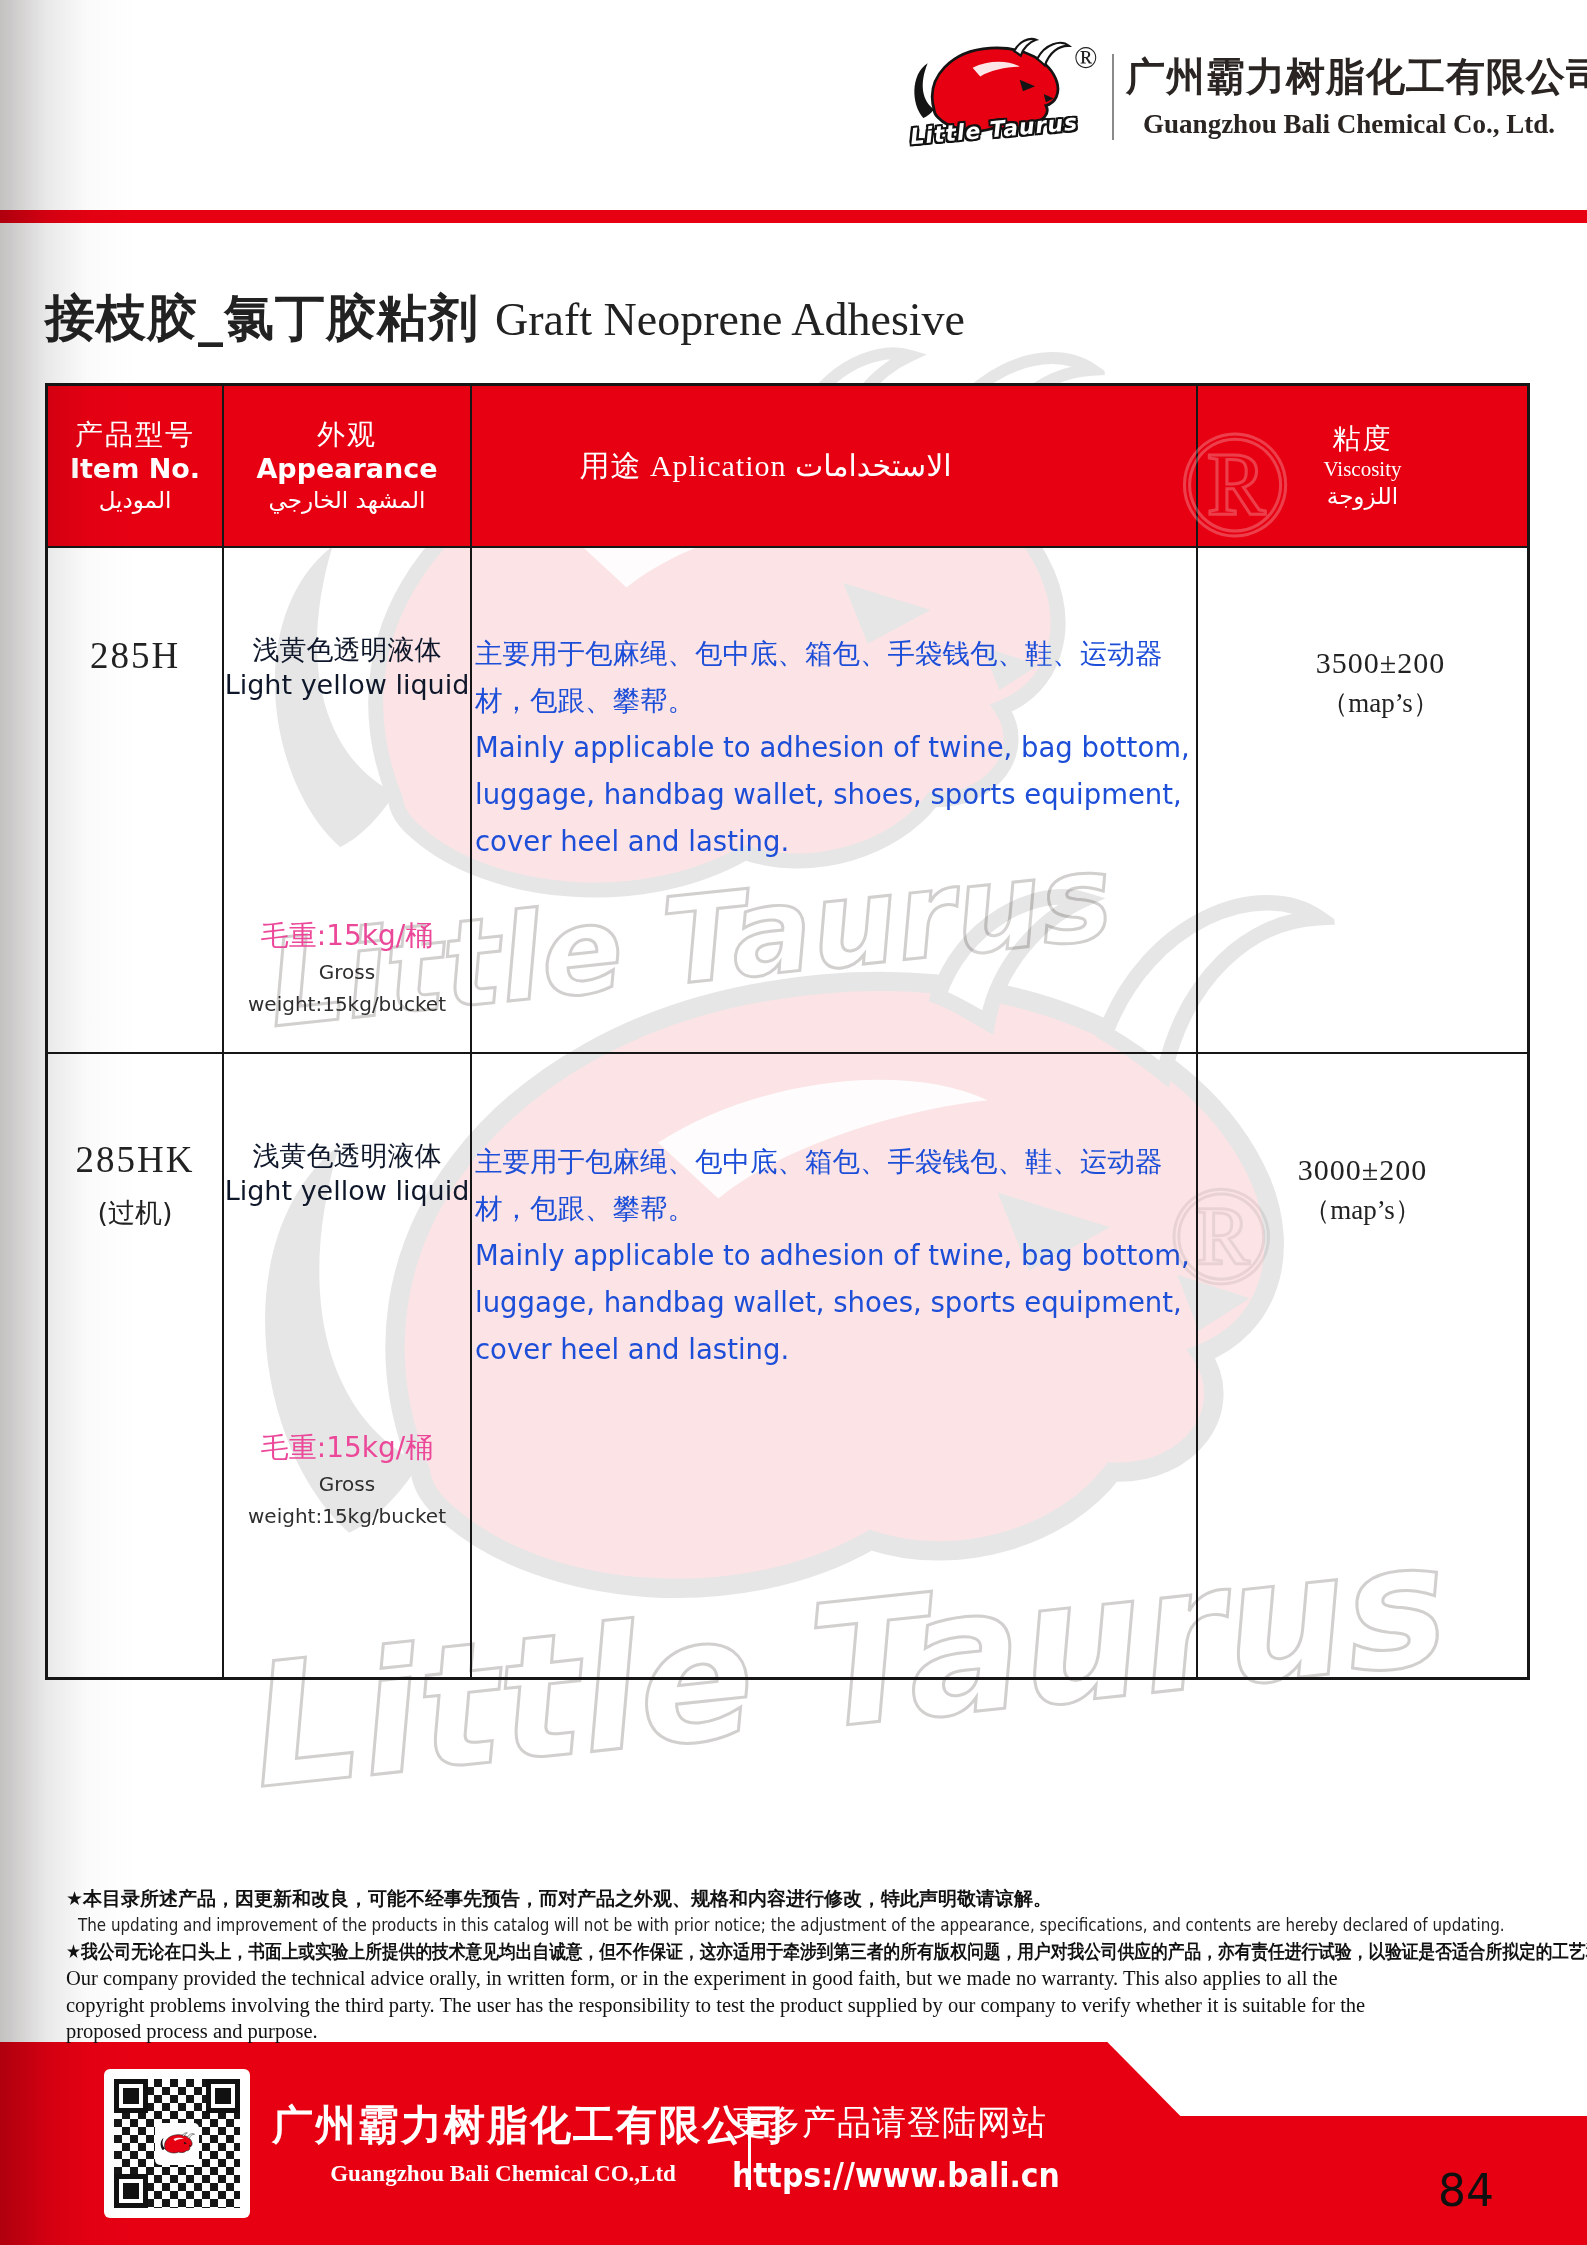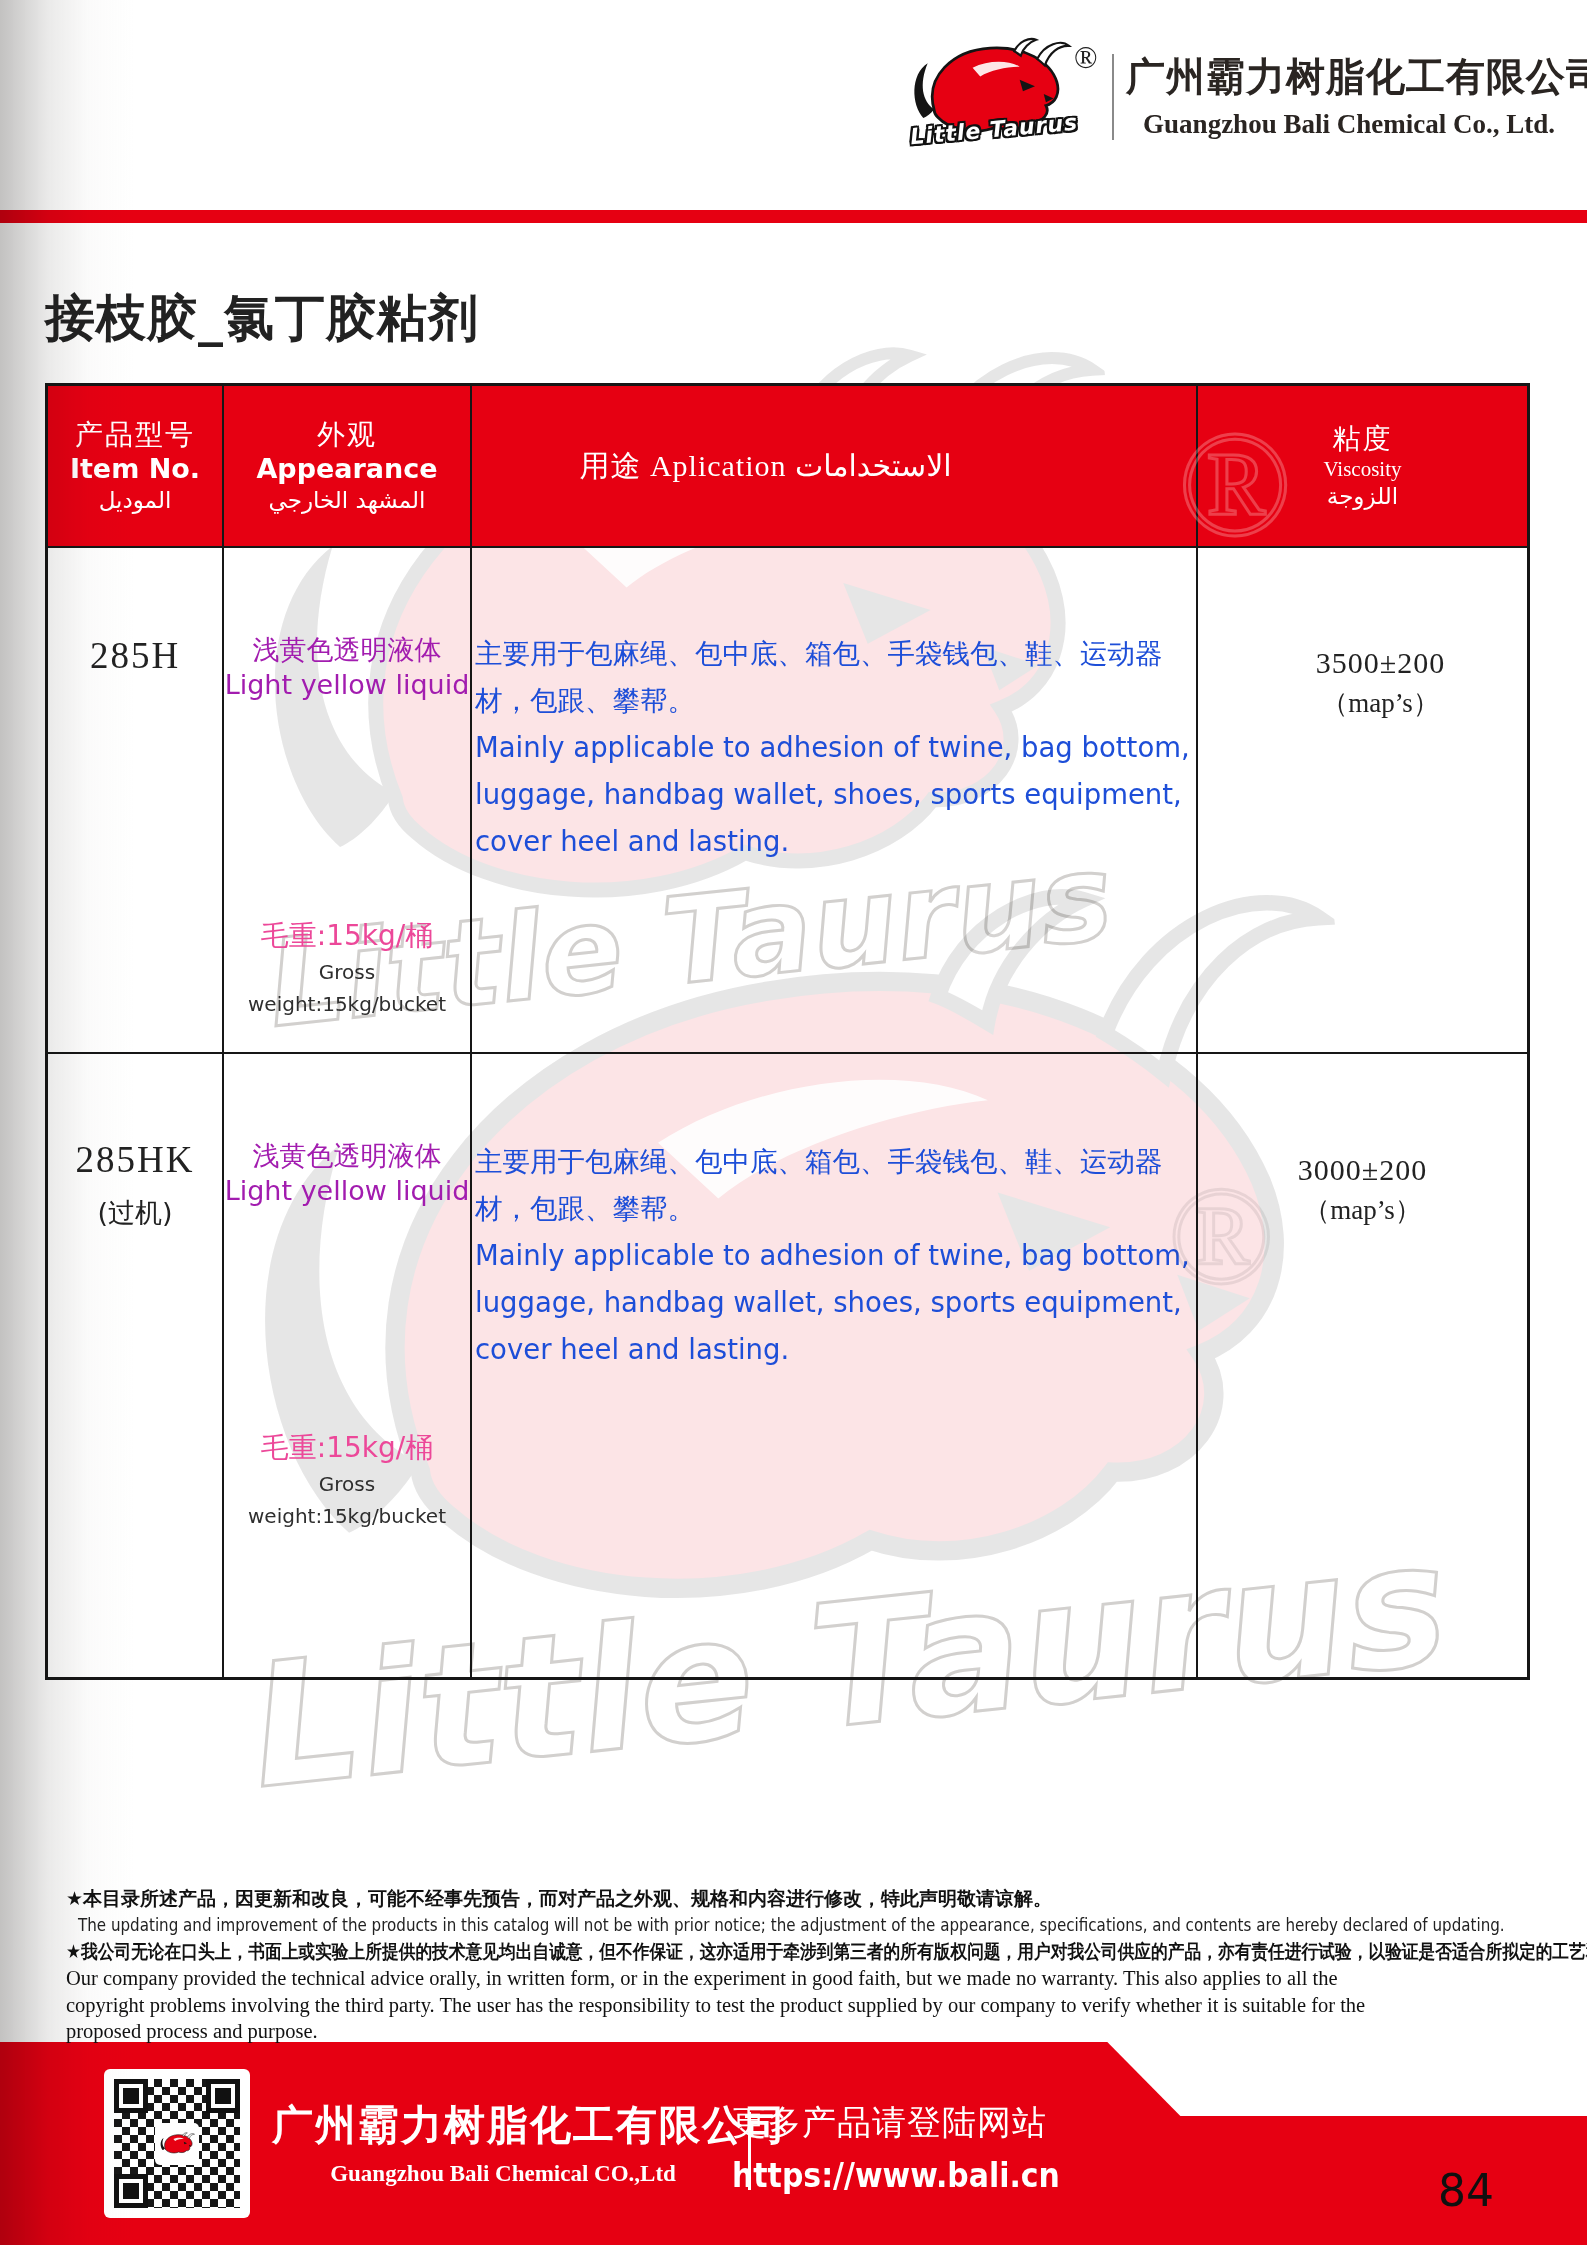--- a/index.html
+++ b/index.html
@@ -56,21 +56,21 @@
   .hc1{left:0;width:174px;} .hc2{left:176px;width:246px;} .hc3{left:424px;width:587px;} .hc4{left:1150px;width:329px;}
   .hcn{font-size:28px;letter-spacing:2px;}
   .hen{font-size:27px;font-weight:bold;}
   .har{font-size:23px;}
   .hc4 .hen{font-family:"Liberation Serif",serif;font-weight:normal;font-size:21px;}
   .hline3{font-size:30px;font-family:"Liberation Serif",serif;letter-spacing:1px;}
 
   .cell{position:absolute;display:flex;flex-direction:column;align-items:center;text-align:center;}
   .item-no{font-family:"Liberation Serif",serif;font-size:37px;letter-spacing:2px;color:#222;}
   .item-note{font-size:27px;color:#222;margin-top:14px;}
-  .appear{font-size:27px;color:#a21caf;line-height:35px;}
+  .appear{font-size:27px;color:#0f172a;line-height:35px;}
   .appcell{align-items:flex-start;text-align:left;}
   .appline{font-size:27.5px;color:#1d4ed8;line-height:47px;white-space:nowrap;}
   .gross-cn{font-size:28px;color:#ec4899;line-height:40px;}
   .gross-en{font-size:20px;color:#2e2e2e;line-height:32px;}
   .visc-val{font-family:"Liberation Serif",serif;font-size:30px;color:#222;line-height:44px;letter-spacing:1px;}
   .visc-unit{font-family:"Liberation Serif",serif;font-size:27px;color:#222;}
 
   
   .r1-item{left:0;width:174px;top:248px;}
   .r1-appear{left:176px;width:246px;top:246px;}
@@ -157,20 +157,21 @@
   <div class="header-reg serif">®</div>
   <div class="header-vline"></div>
   <div class="company">
     <div class="company-cn">广州霸力树脂化工有限公司</div>
     <div class="company-en serif">Guangzhou Bali Chemical Co., Ltd.</div>
   </div>
   <div class="red-rule"></div>
 
   <div class="page-title">
     <span class="title-cn">接枝胶_氯丁胶粘剂</span>
+    <span class="title-en serif">Graft Neoprene Adhesive</span>
   </div>
 
   <div class="ptable">
     <div class="thead-bg"></div>
     <div class="vline v1"></div>
     <div class="vline v2"></div>
     <div class="vline v3"></div>
     <div class="hline h-head"></div>
     <div class="hline h-row"></div>
 

